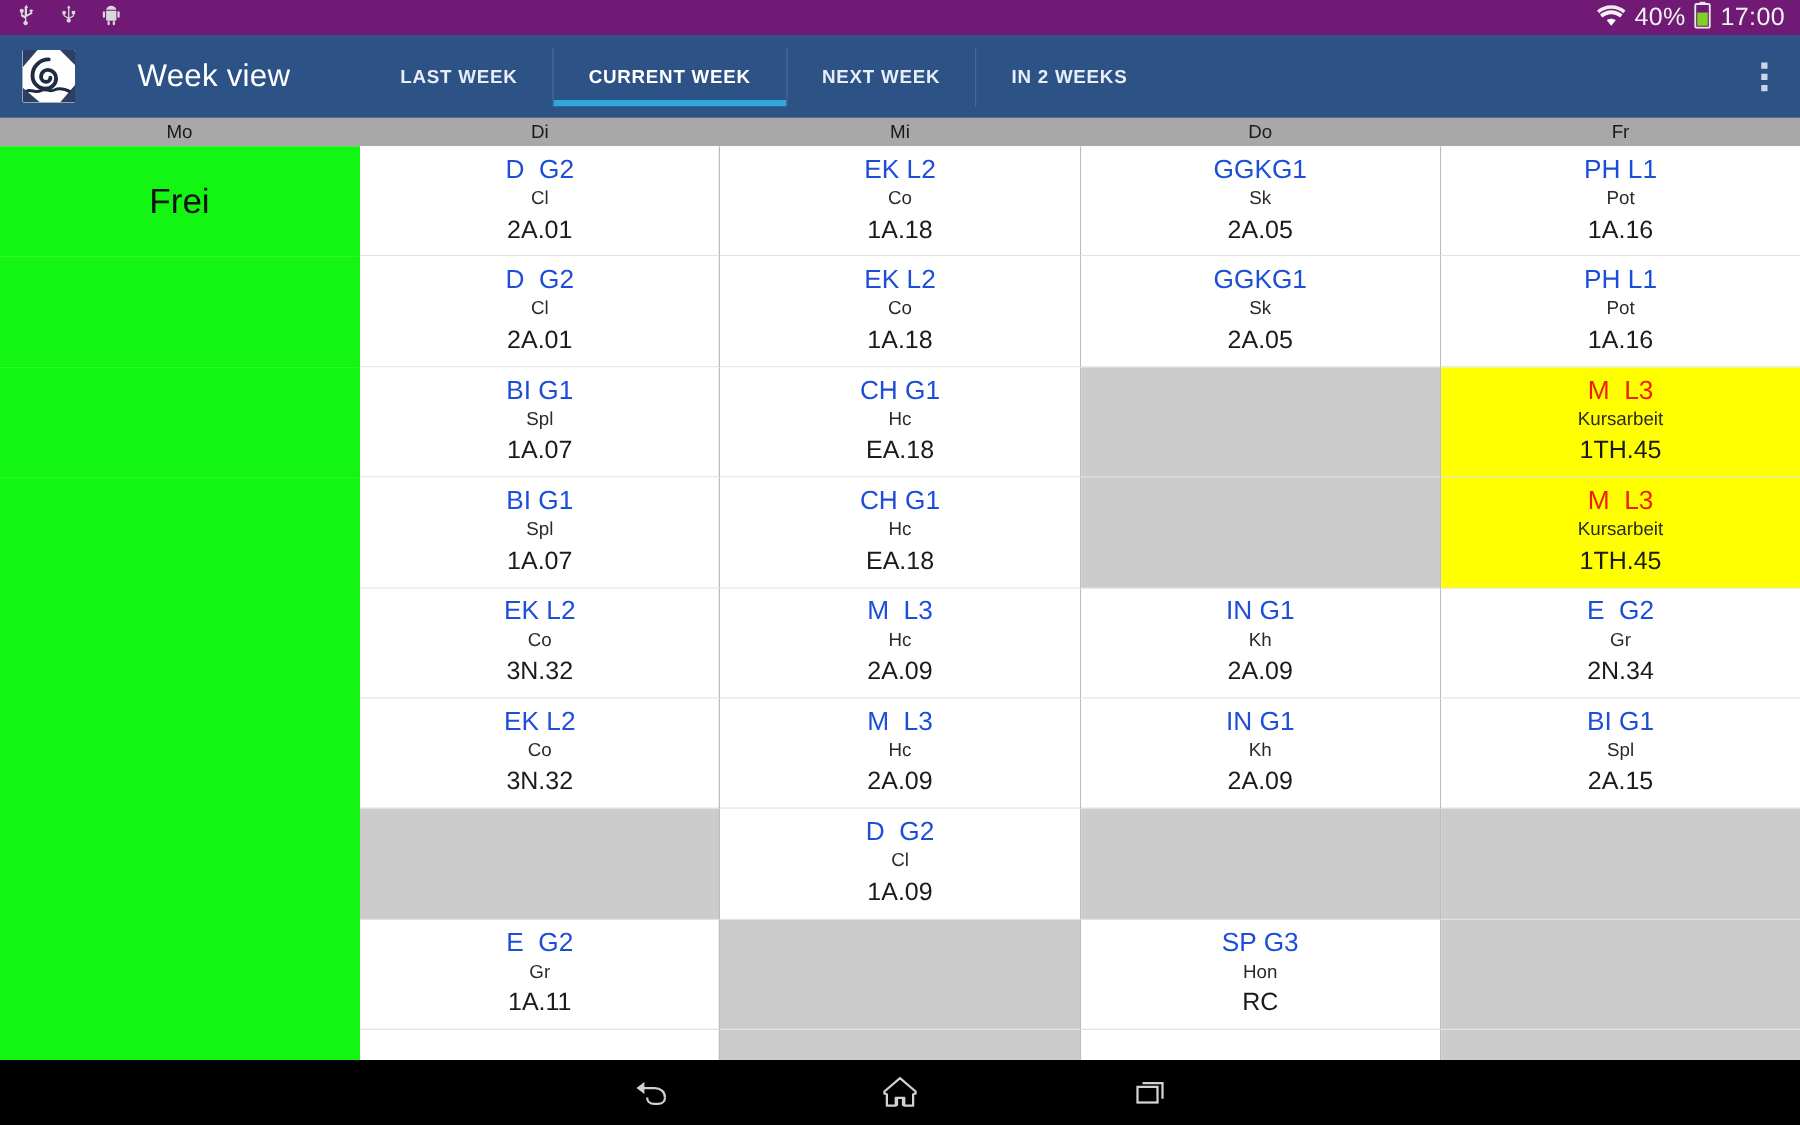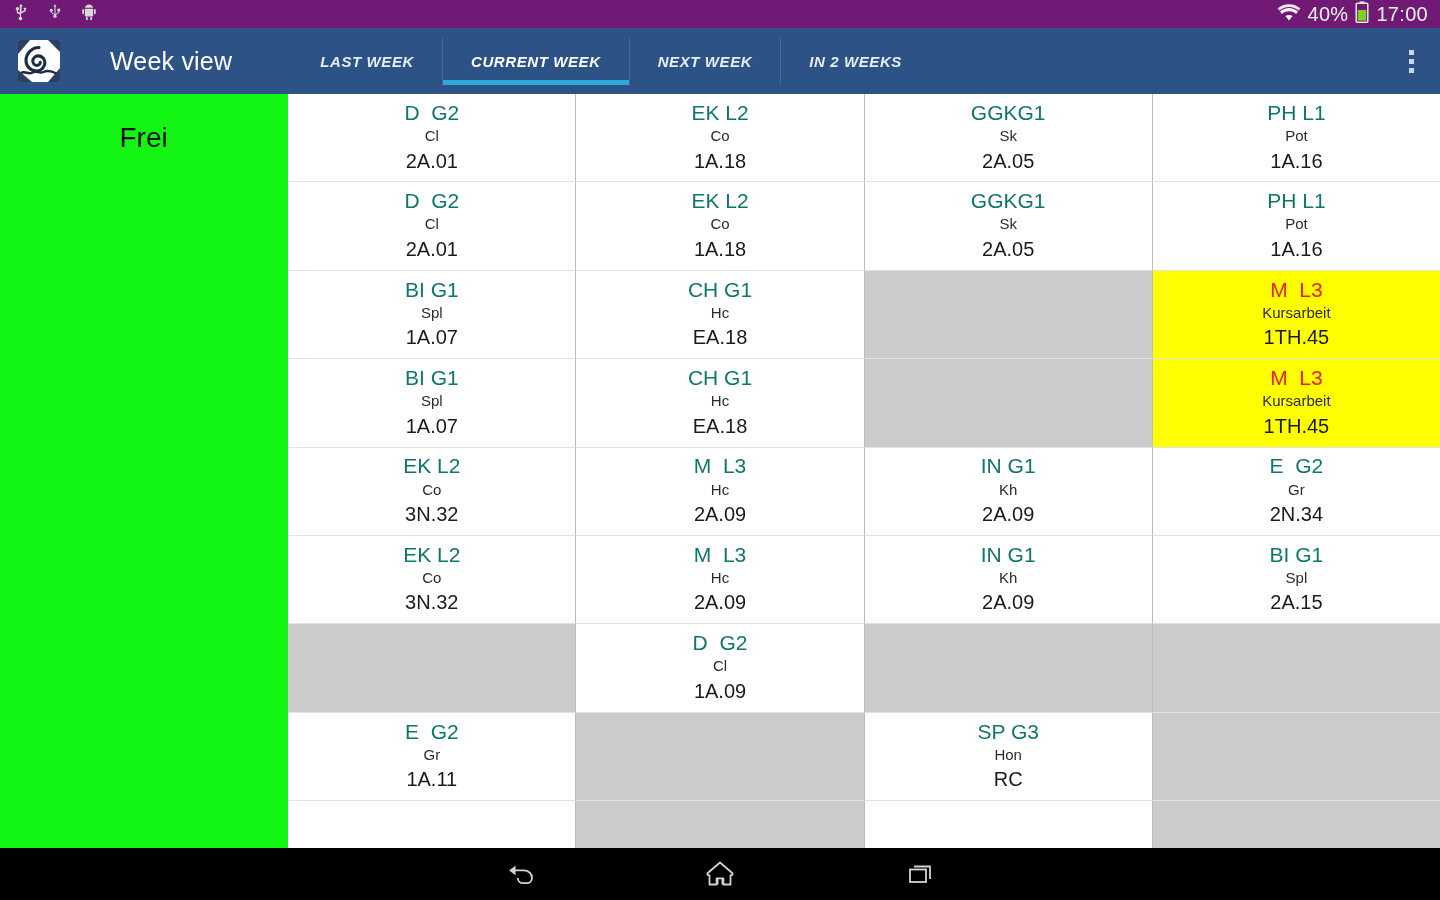--- a/index.html
+++ b/index.html
@@ -32,21 +32,21 @@
   .logo{
     width:42px; height:42px; margin-left:18px; margin-right:14px;
     background:#fff; border-radius:1px;
     display:flex; align-items:center; justify-content:center;
     flex:0 0 auto; overflow:hidden;
   }
   .app-title{
     color:#fff; font-size:25px; font-weight:400; letter-spacing:.2px;
     white-space:nowrap; margin-right:24px;
   }
-  .tabs{ display:flex; align-items:stretch; height:47px;font-style:italic; }
+  .tabs{ display:flex; align-items:stretch; height:47px; }
   .tab{
     position:relative;
     display:flex; align-items:center; justify-content:center;
     padding:0 28px;
     color:#e8eef7; font-size:15px; font-weight:bold; letter-spacing:.6px;
     white-space:nowrap;
     border-left:1px solid #47689a;
   }
   .tab:first-child{ border-left:none; }
   .tab.active{ color:#ffffff;text-align:center; }
@@ -81,21 +81,21 @@
     display:flex; flex-direction:column;
     align-items:center; justify-content:center;
     overflow:hidden;
   }
   .cell:last-child{ border-right:none; }
   .cell.free{ background:#13f513; border-right:1px solid #13f513; border-bottom:1px solid #13f513; }
   .cell.empty{ background:#cccccc; }
   .cell.white{ background:#ffffff; }
   .cell.exam{ background:#ffff00; }
 
-  .c-title{ font-size:21px; color:#0f766e; line-height:1.15; white-space:pre; }
+  .c-title{ font-size:21px; color:#1d4ed8; line-height:1.15; white-space:pre; }
   .cell.exam .c-title{ color:#f01d0c; }
   .c-sub{ font-size:15px; color:#2b2b2b; line-height:1.5; }
   .c-room{ font-size:20px; color:#1b1b1b; line-height:1.35; }
   .free-label{ font-size:28px; color:#111; }
 
   
   .navbar{
     position:absolute; left:0; bottom:0;
     width:1440px; height:52px; background:#000;
     display:flex; align-items:center; justify-content:center; gap:145px;
@@ -181,20 +181,37 @@
   </div>
 
   <div class="overflow">
     <span></span>
       <span></span>
       <span></span>
   </div>
 </div>
 
 <div class="grid-wrap">
+  <div class="dayhdr" id="day-header">
+      <div class="dh">
+        <span>Mo</span>
+      </div>
+      <div class="dh">
+        <span>Di</span>
+      </div>
+      <div class="dh">
+        <span>Mi</span>
+      </div>
+      <div class="dh">
+        <span>Do</span>
+      </div>
+      <div class="dh">
+        <span>Fr</span>
+      </div>
+    </div>
   <div class="rows" id="grid-rows">
       <div class="row">
         <div class="cell free">
           <div class="free-label">Frei</div>
         </div>
         <div class="cell white">
           <div class="c-title">D  G2</div>
           <div class="c-sub">Cl</div>
           <div class="c-room">2A.01</div>
         </div>

